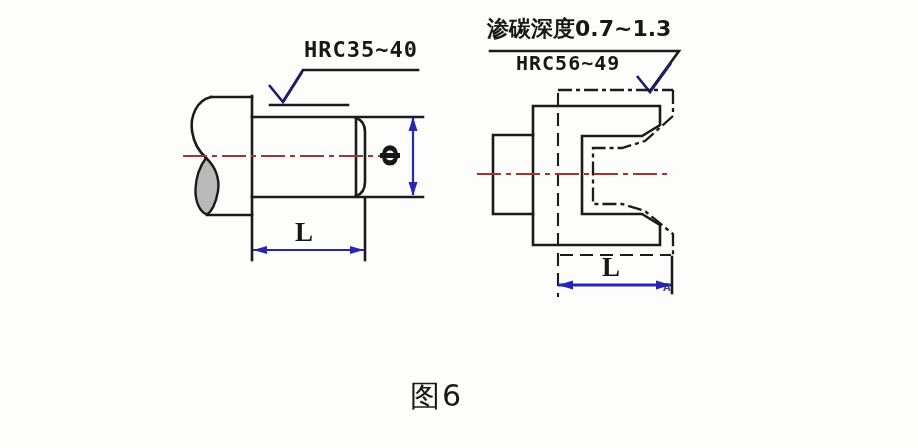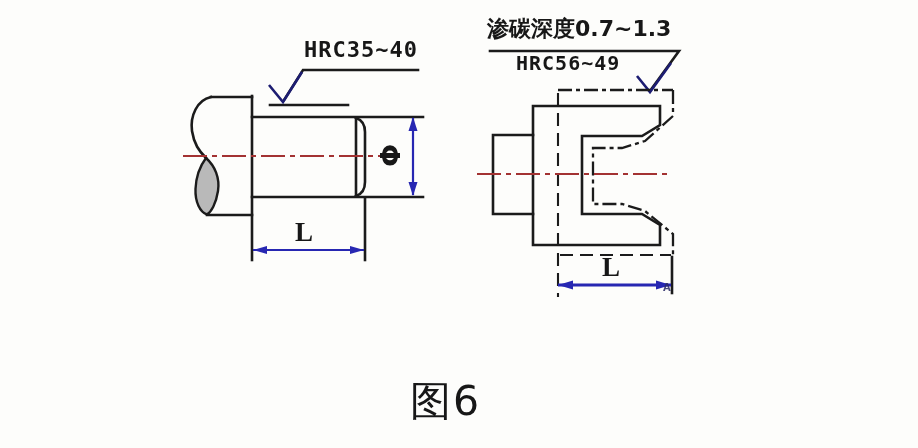--- a/index.html
+++ b/index.html
@@ -10,21 +10,21 @@
   #linework{position:absolute;left:0;top:0;}
   .txt{position:absolute;color:#171717;white-space:nowrap;line-height:1;}
   .note-mono{font-family:"DejaVu Sans Mono","Liberation Mono",monospace;font-weight:bold;}
   .hrc-left{left:304px;top:39px;font-size:22px;letter-spacing:1px;}
   .carb-line1{left:487px;top:18px;font-size:22px;font-weight:bold;font-family:"DejaVu Sans",sans-serif;}
   .carb-line2{left:516px;top:53px;font-size:20px;letter-spacing:1px;}
   .dim-L{font-family:"Liberation Serif","DejaVu Serif",serif;font-weight:bold;font-size:27px;}
   .L-left{left:295px;top:219px;}
   .L-right{left:602px;top:254px;}
   .phi{left:378px;top:142px;font-size:27px;font-weight:600;transform:rotate(90deg);}
-  .caption{left:410px;top:381px;font-size:41px;letter-spacing:2px;}
+  .caption{left:410px;top:381px;font-size:30px;letter-spacing:2px;}
   .wm{left:663px;top:283px;font-size:10px;color:#2a2a66;opacity:.85;font-weight:bold;}
 </style>
 </head>
 <body>
 
 <div id="canvas">
 
   <svg id="linework" width="918" height="448" viewBox="0 0 918 448">
 
     <g fill="none" stroke-linecap="square" stroke-linejoin="miter" stroke-width="2.6" stroke="#1b1b1b">

